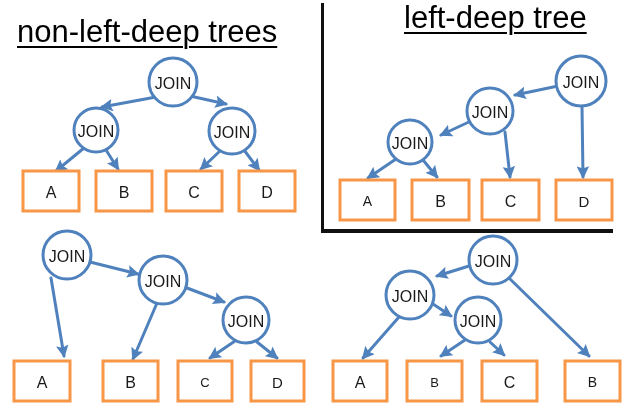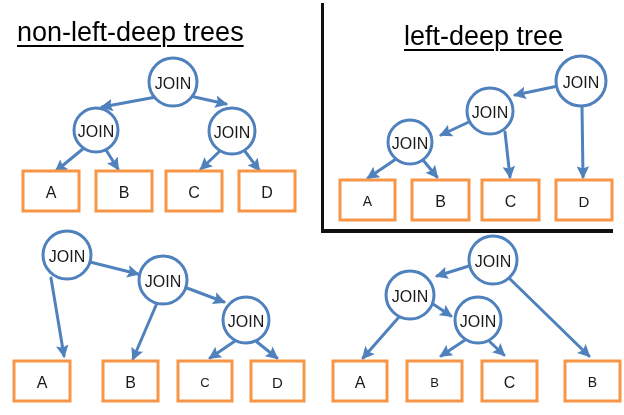--- a/index.html
+++ b/index.html
@@ -1,21 +1,21 @@
 <!DOCTYPE html>
 <html><head>
 <meta charset="utf-8">
 <style>
   html,body{margin:0;padding:0;background:#ffffff;}
   #canvas{position:relative;width:624px;height:415px;background:#ffffff;overflow:hidden;
           font-family:"Liberation Sans",sans-serif;}
-  .panel-title{position:absolute;color:#000;font-size:27px;line-height:30px;white-space:nowrap;
+  .panel-title{position:absolute;color:#000;font-size:31px;line-height:30px;white-space:nowrap;
                text-decoration:underline;text-decoration-thickness:2px;text-underline-offset:4px;}
   #title-left{left:17px;top:17px;}
-  #title-right{left:404px;top:21px;}
+  #title-right{left:404px;top:3px;}
   svg{position:absolute;left:0;top:0;}
   svg text{font-family:"Liberation Sans",sans-serif;}
 </style>
 </head>
 <body>
 
 <div id="canvas">
 
   <svg id="diagram" width="624" height="415" viewBox="0 0 624 415">
     <defs>

